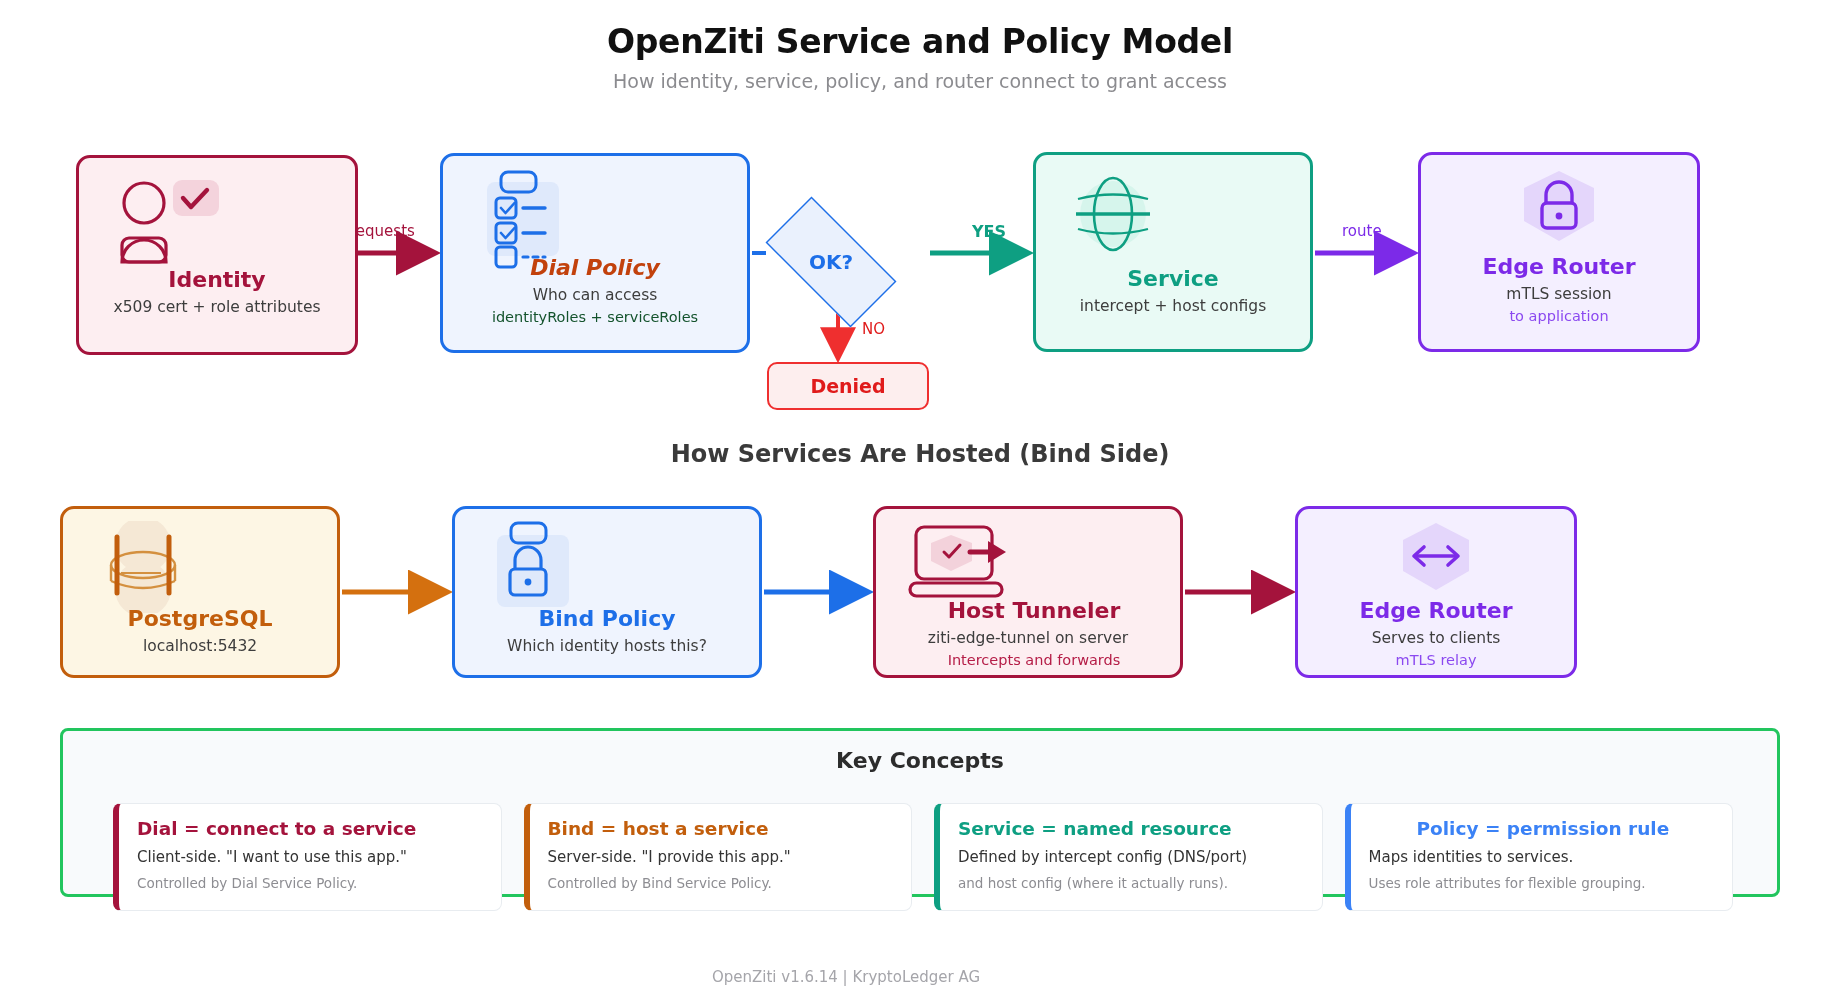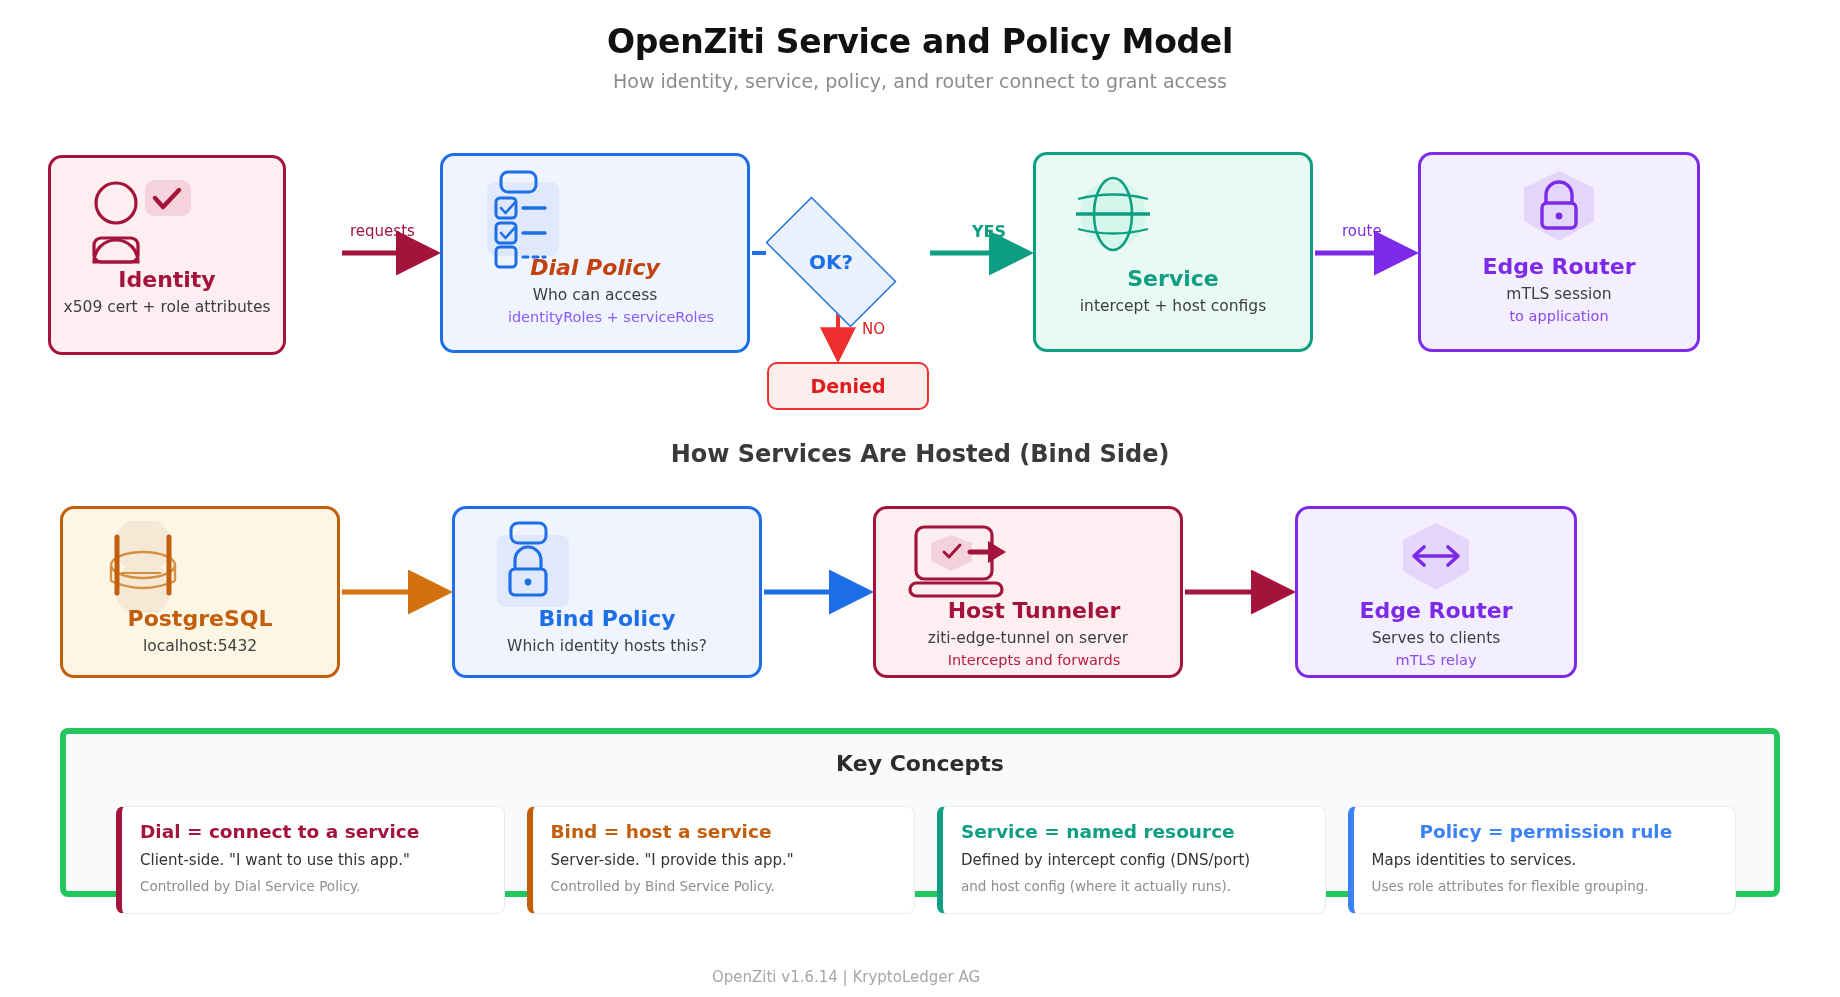--- a/index.html
+++ b/index.html
@@ -41,36 +41,36 @@
     font-size: 15.5px; color: #3d3d3d; text-align: center;
     width: 100%; margin-top: 6px; font-weight: 400;
   }
   .node .n-sub2 {
     font-size: 14.5px; text-align: center; width: 100%; margin-top: 5px;
   }
   .node .n-body { position: absolute; left: 0; width: 100%; }
 
   
   #identity {
-    left: 48px; top: 155px; width: 238px; height: 200px;
+    left: 76px; top: 155px; width: 282px; height: 200px;
     background: #fdeef1; border-color: #a4133c;
   }
   #identity .iconwrap { top: 18px; left: 32px; transform: none; }
   #identity .n-body { top: 110px; }
   #identity .n-title { color: #a4133c; }
 
   
   #dialpolicy {
     left: 440px; top: 153px; width: 310px; height: 200px;
     background: #eff4fe; border-color: #1d6fe8;
   }
   #dialpolicy .iconwrap { top: 14px; left: 38px; transform: none; }
   #dialpolicy .n-body { top: 100px; }
   #dialpolicy .n-title { color: #c2410c; font-style: italic; }
-  #dialpolicy .n-sub2 { color: #8b5cf6; margin-left: 16px; }
+  #dialpolicy .n-sub2 { color: #14532d; }
 
   
   #service {
     left: 1033px; top: 152px; width: 280px; height: 200px;
     background: #e9faf5; border-color: #0e9f82;
   }
   #service .iconwrap { top: 14px; left: 30px; transform: none; }
   #service .n-body { top: 112px; }
   #service .n-title { color: #0e9f82; }
 
@@ -158,21 +158,21 @@
     position: absolute; font-size: 15px; font-weight: 400;
   }
   #lbl-requests { left: 350px; top: 222px; color: #a4133c; }
   #lbl-yes { left: 972px; top: 222px; color: #0e9f82; font-weight: 700; font-size: 16px; }
   #lbl-no  { left: 862px; top: 320px; color: #e01b1b; }
   #lbl-route { left: 1342px; top: 222px; color: #7c2ae8; }
 
   
   #keypanel {
     position: absolute; left: 60px; top: 728px; width: 1720px; height: 169px;
-    background: #f8fafc; border: 6px solid #22c55e; border-radius: 8px;
+    background: #f8fafc; border: 3px solid #22c55e; border-radius: 8px;
   }
   #keypanel .kp-title {
     text-align: center; font-size: 22px; font-weight: 700;
     color: #2c2c2c; margin-top: 17px;
   }
   .kp-grid {
     position: absolute; left: 50px; top: 72px;
     width: 1620px; display: flex; gap: 22px;
   }
   .kp-card {

